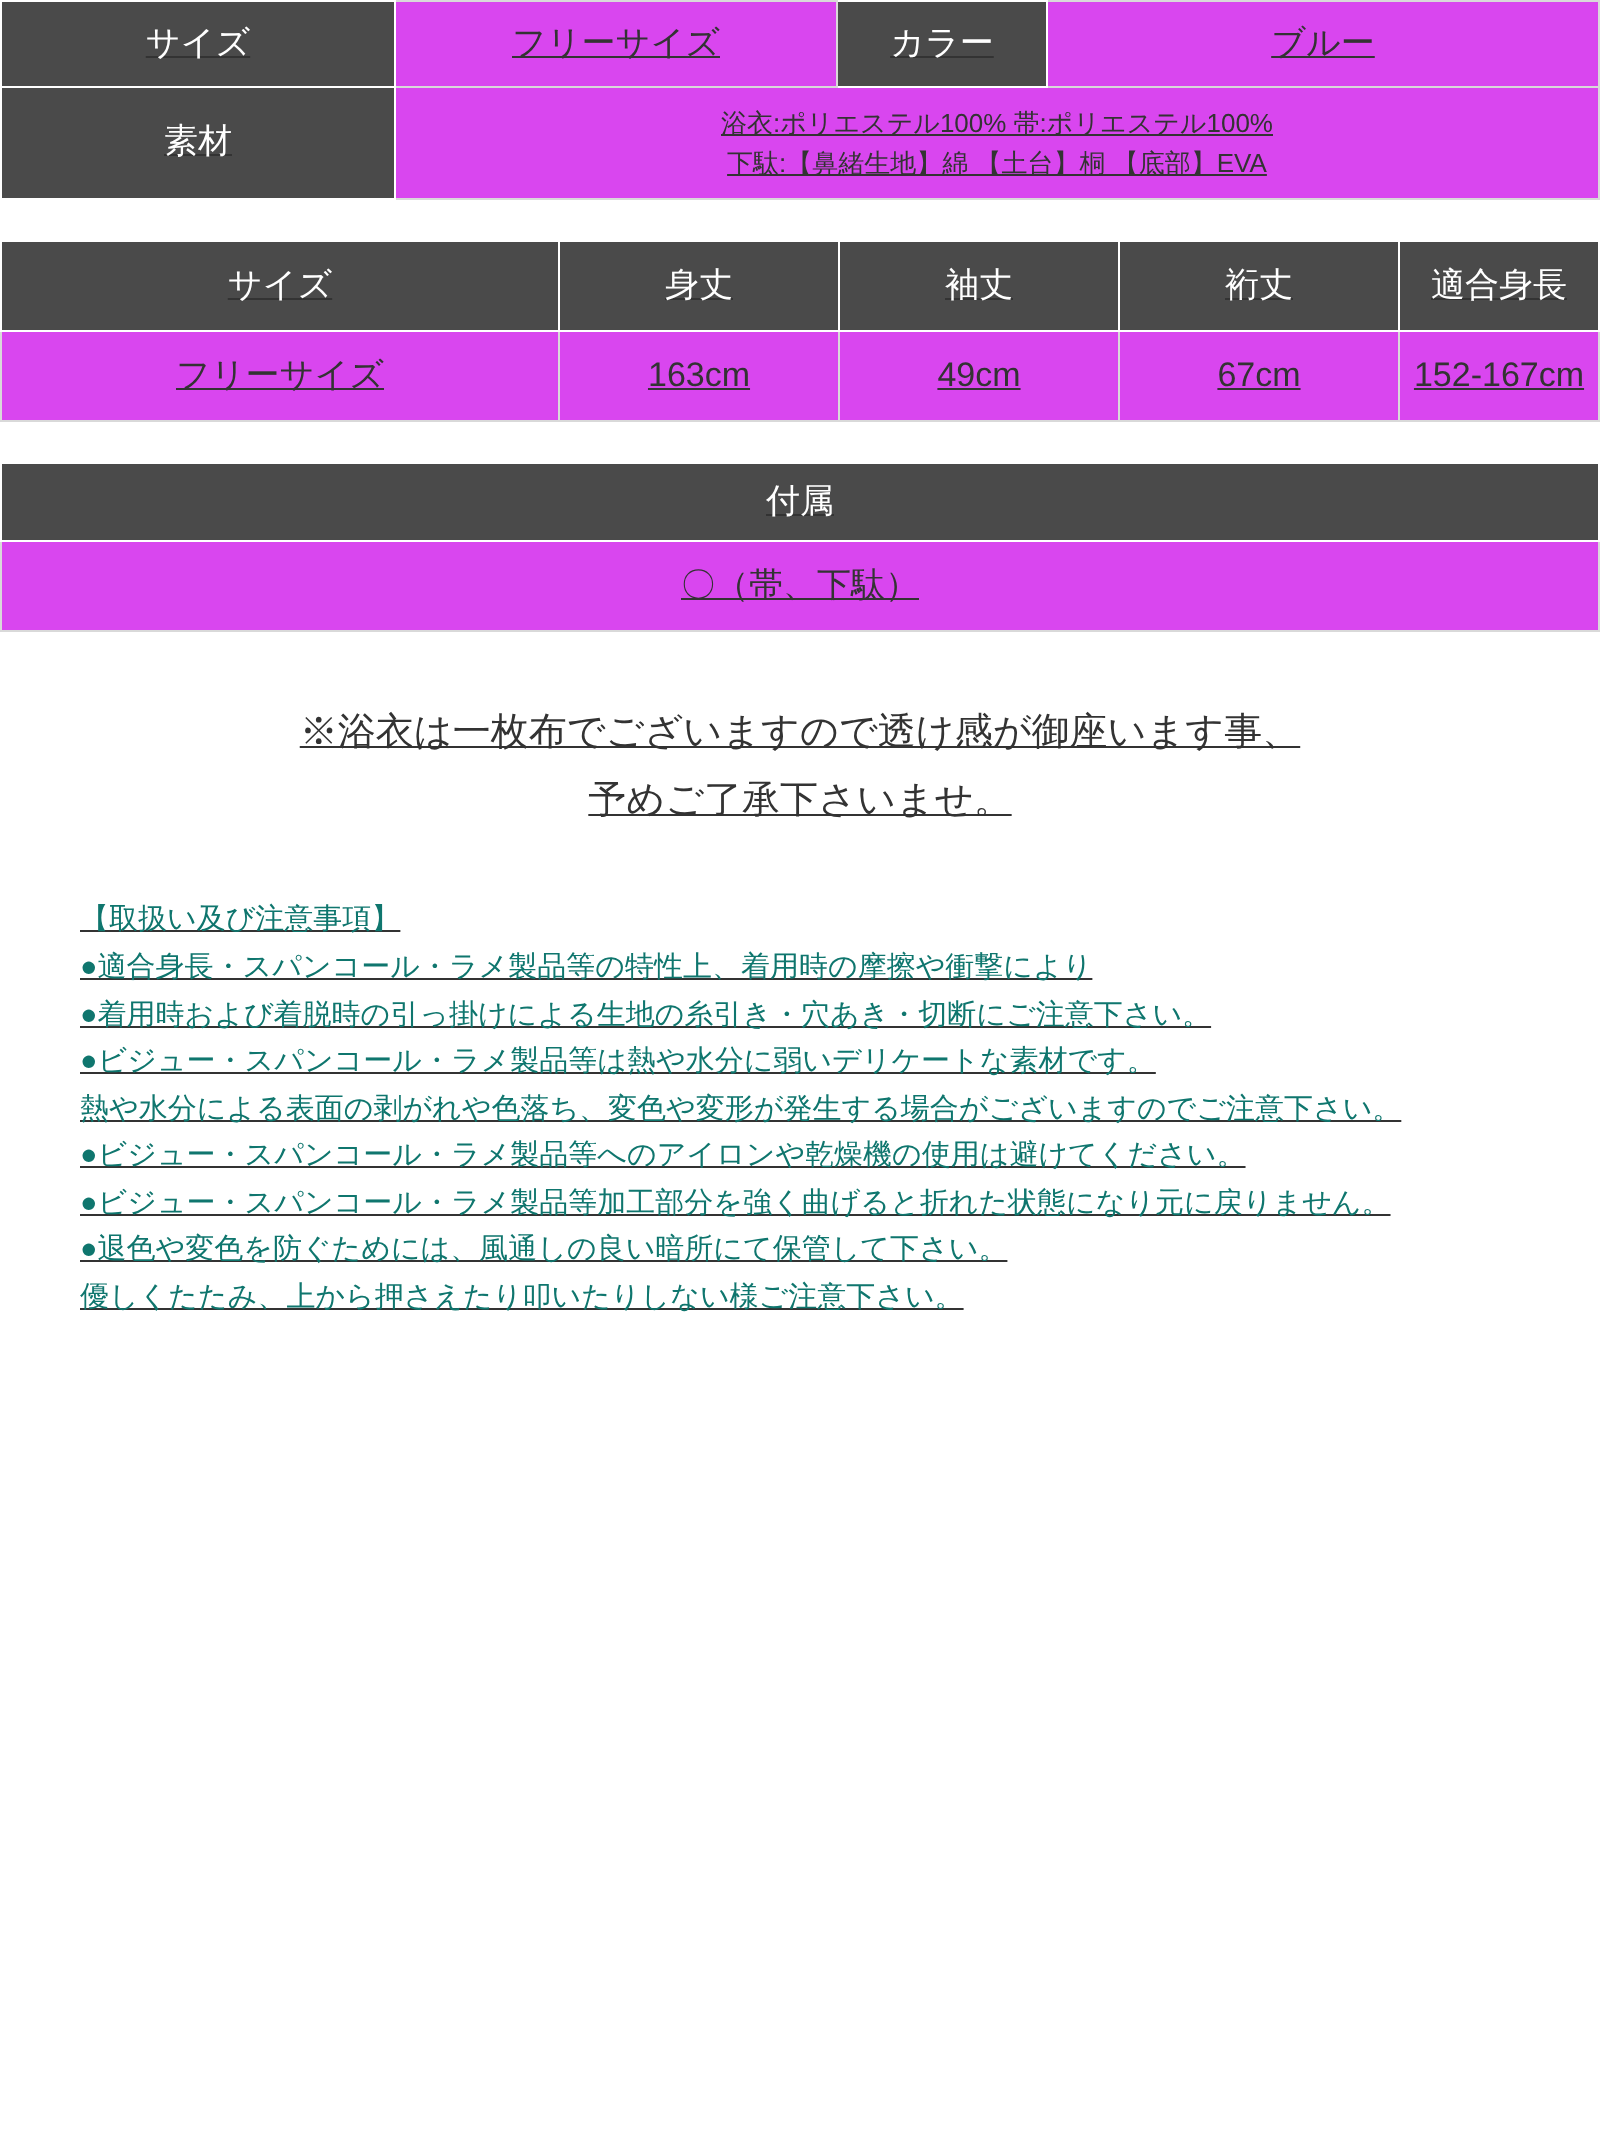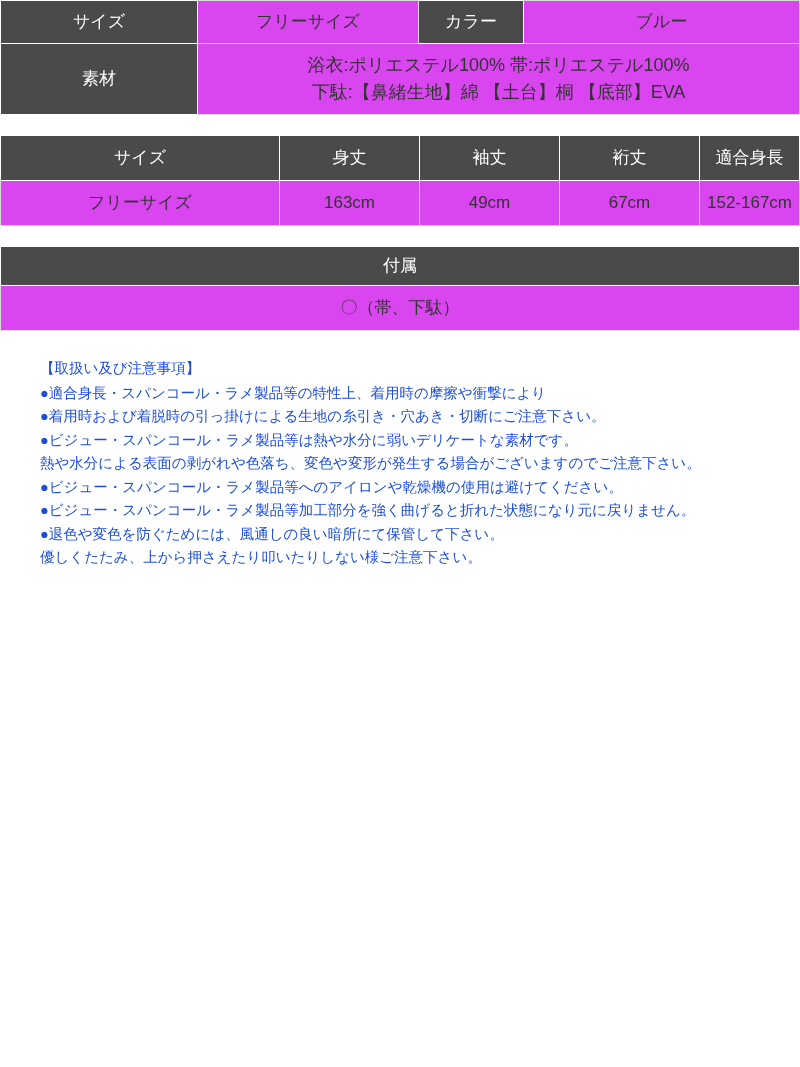--- a/index.html
+++ b/index.html
@@ -10,20 +10,21 @@
   body {
     width: 800px;
     height: 1067px;
     font-family: "Liberation Sans", sans-serif;
     color: #333333;
     -webkit-font-smoothing: antialiased;
   }
   .page {
     width: 800px;
     box-sizing: border-box;
+    text-decoration: underline;
   }
 
   
   table {
     border-collapse: collapse;
     width: 800px;
     table-layout: fixed;
   }
   td, th {
     border: 1px solid #ffffff;
@@ -45,21 +46,21 @@
     border: 1px solid #d9d9d9;
   }
 
   
   #t1 { margin: 0; }
   #t1 td { height: 30px; }
   #t1 .lbl { background:#4a4a4a; color:#fff; }
   #t1 .mat {
     padding: 8px 4px;
     line-height: 1.5;
-    font-size: 18px;
+    font-size: 13px;
     margin-left: 36px;
   }
   .gap-20 { height: 20px; }
 
   
   #t2 td, #t2 th { height: 32px; }
 
   
   #t3 td { height: 32px; }
 
@@ -70,21 +71,21 @@
     color: #333333;
     line-height: 1.75;
     padding: 34px 40px 6px 40px;
   }
 
   
   .caution {
     padding: 26px 40px 0 40px;
     font-size: 14.5px;
     line-height: 1.62;
-    color: #1d4ed8;
+    color: #0f766e;
   }
   .caution div { white-space: pre-wrap; }
   .caution .title { margin-bottom: 1px; }
 </style>
 </head>
 <body>
 
 <div class="page">
 
   <table id="t1">
@@ -132,20 +133,24 @@
     <tbody>
         <tr>
       <th class="hd">付属</th>
     </tr>
     <tr>
       <td class="val">〇（帯、下駄）</td>
     </tr>
   </tbody>
     </table>
 
+  <div class="notice">
+    <div>※浴衣は一枚布でございますので透け感が御座います事、</div>
+    <div>予めご了承下さいませ。</div>
+  </div>
 
   <div class="caution">
     <div class="title">【取扱い及び注意事項】</div>
     <div>●適合身長・スパンコール・ラメ製品等の特性上、着用時の摩擦や衝撃により</div>
     <div>●着用時および着脱時の引っ掛けによる生地の糸引き・穴あき・切断にご注意下さい。</div>
     <div>●ビジュー・スパンコール・ラメ製品等は熱や水分に弱いデリケートな素材です。</div>
     <div>熱や水分による表面の剥がれや色落ち、変色や変形が発生する場合がございますのでご注意下さい。</div>
     <div>●ビジュー・スパンコール・ラメ製品等へのアイロンや乾燥機の使用は避けてください。</div>
     <div>●ビジュー・スパンコール・ラメ製品等加工部分を強く曲げると折れた状態になり元に戻りません。</div>
     <div>●退色や変色を防ぐためには、風通しの良い暗所にて保管して下さい。</div>

